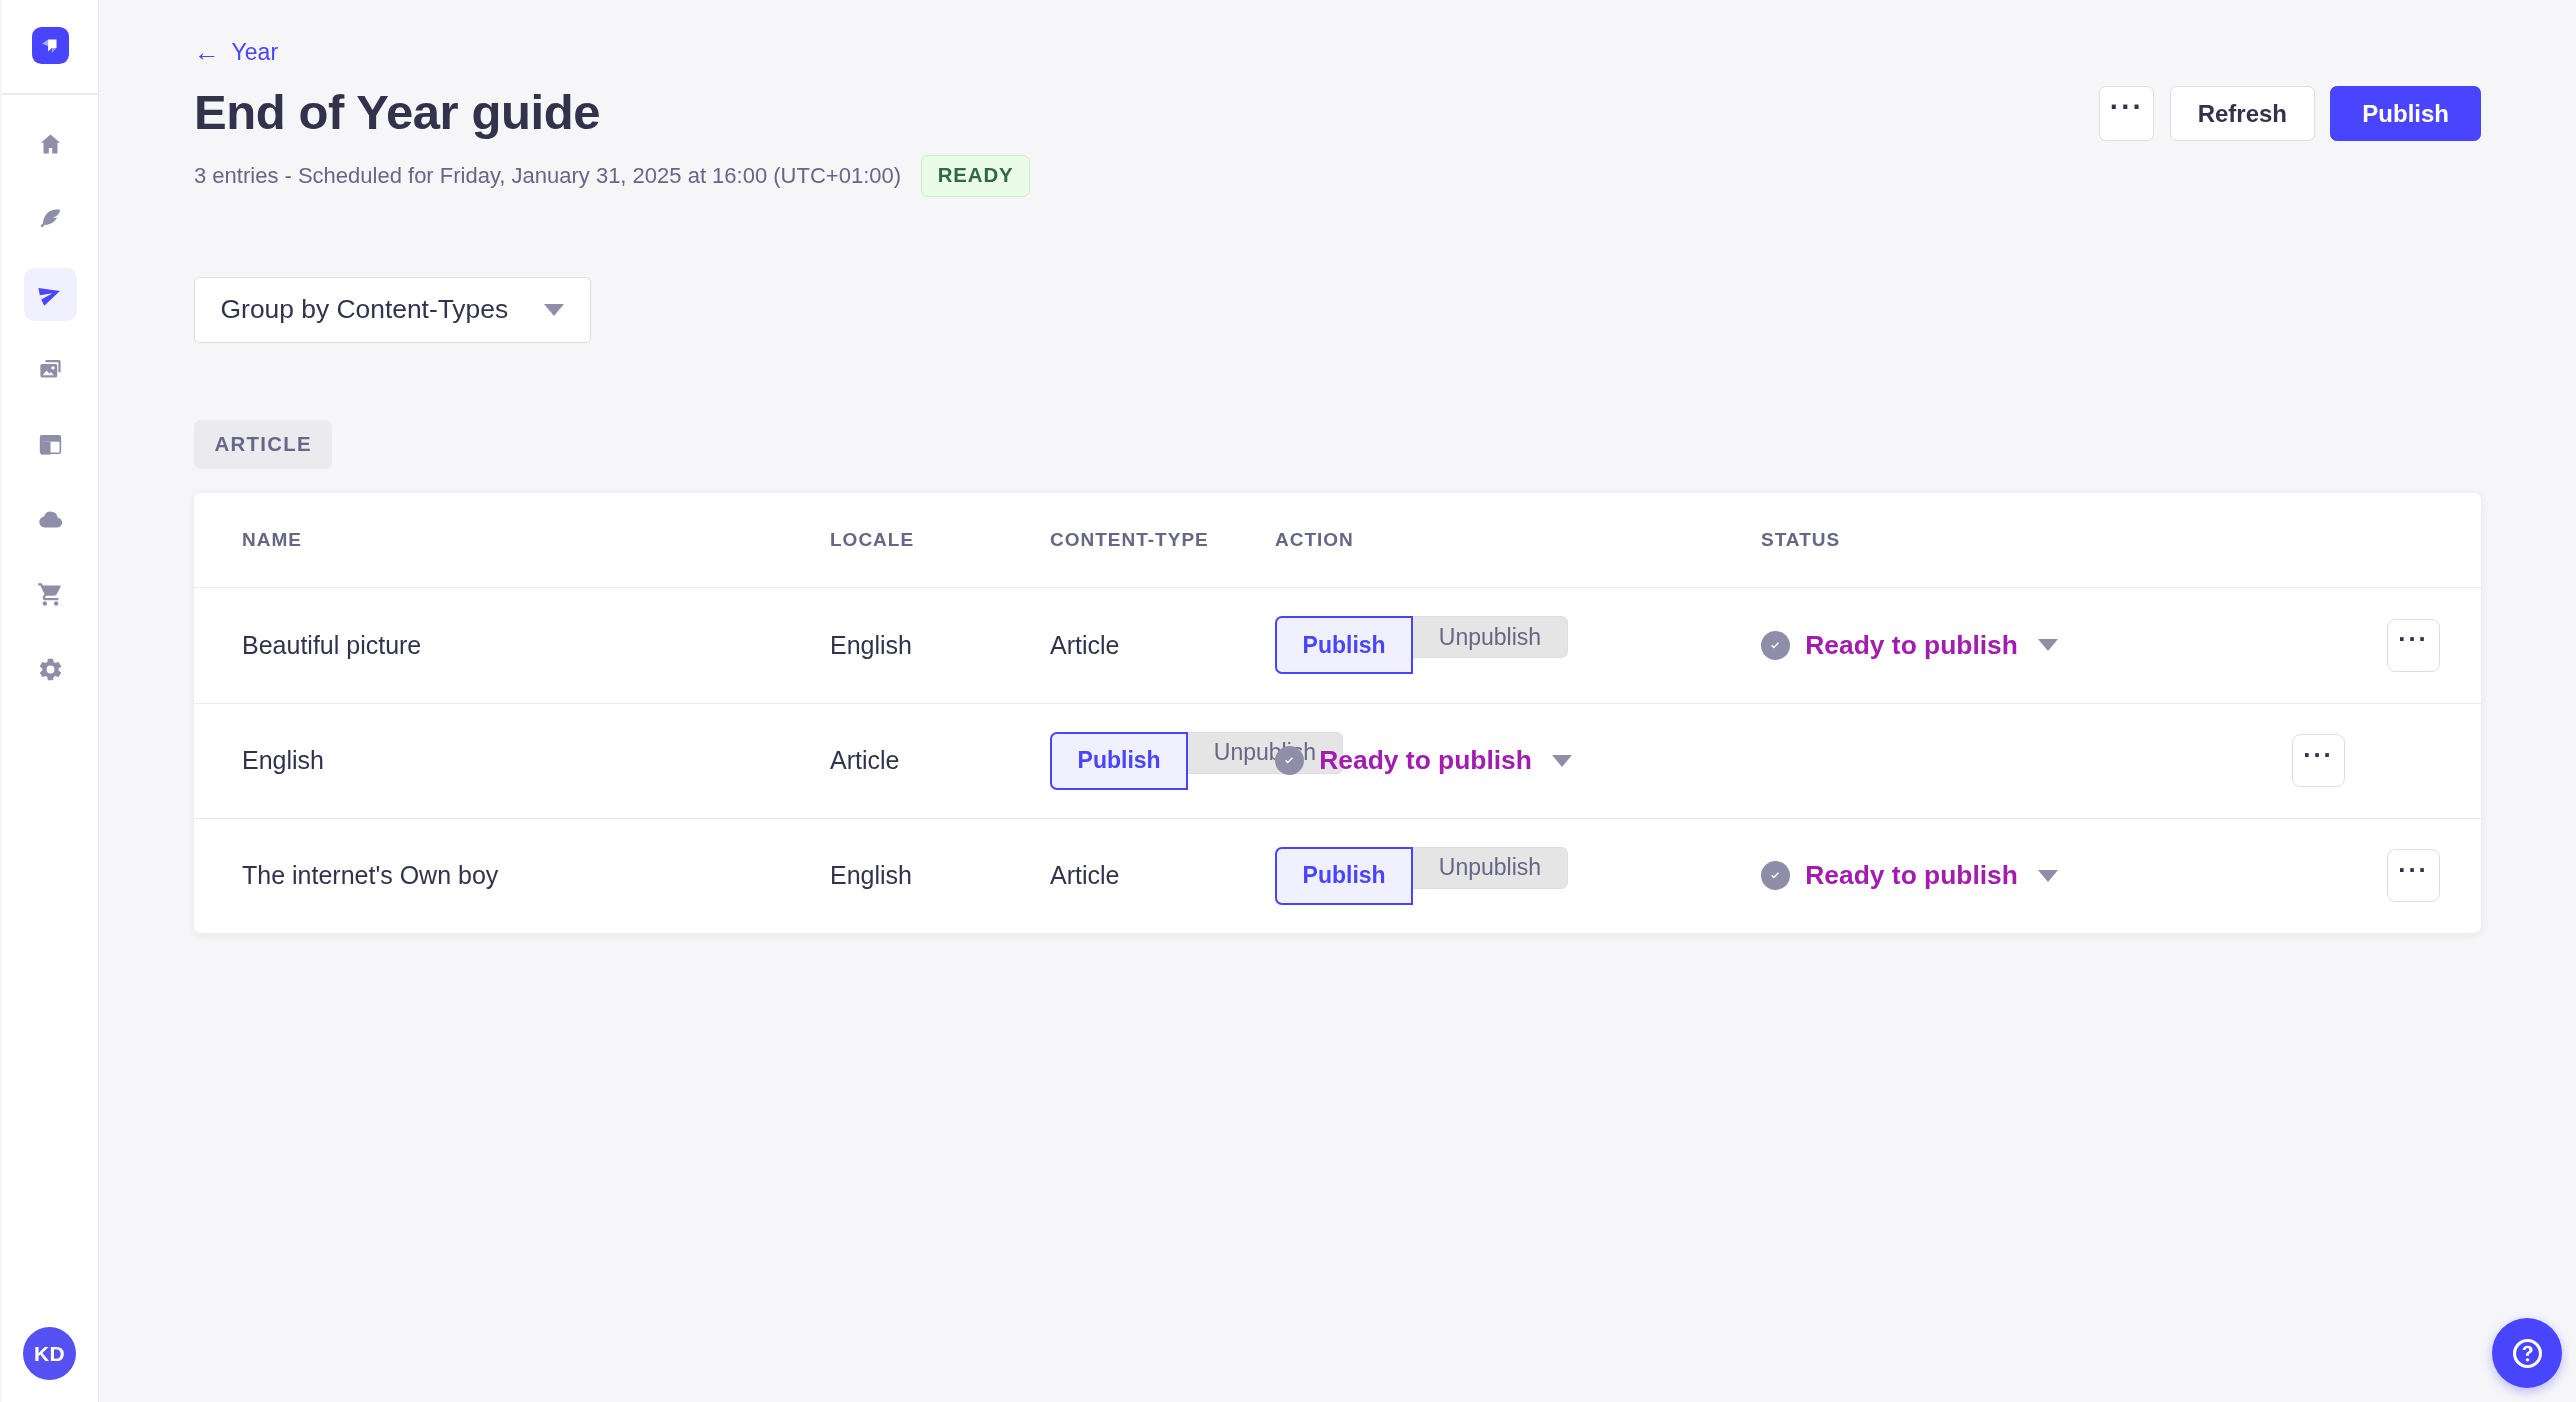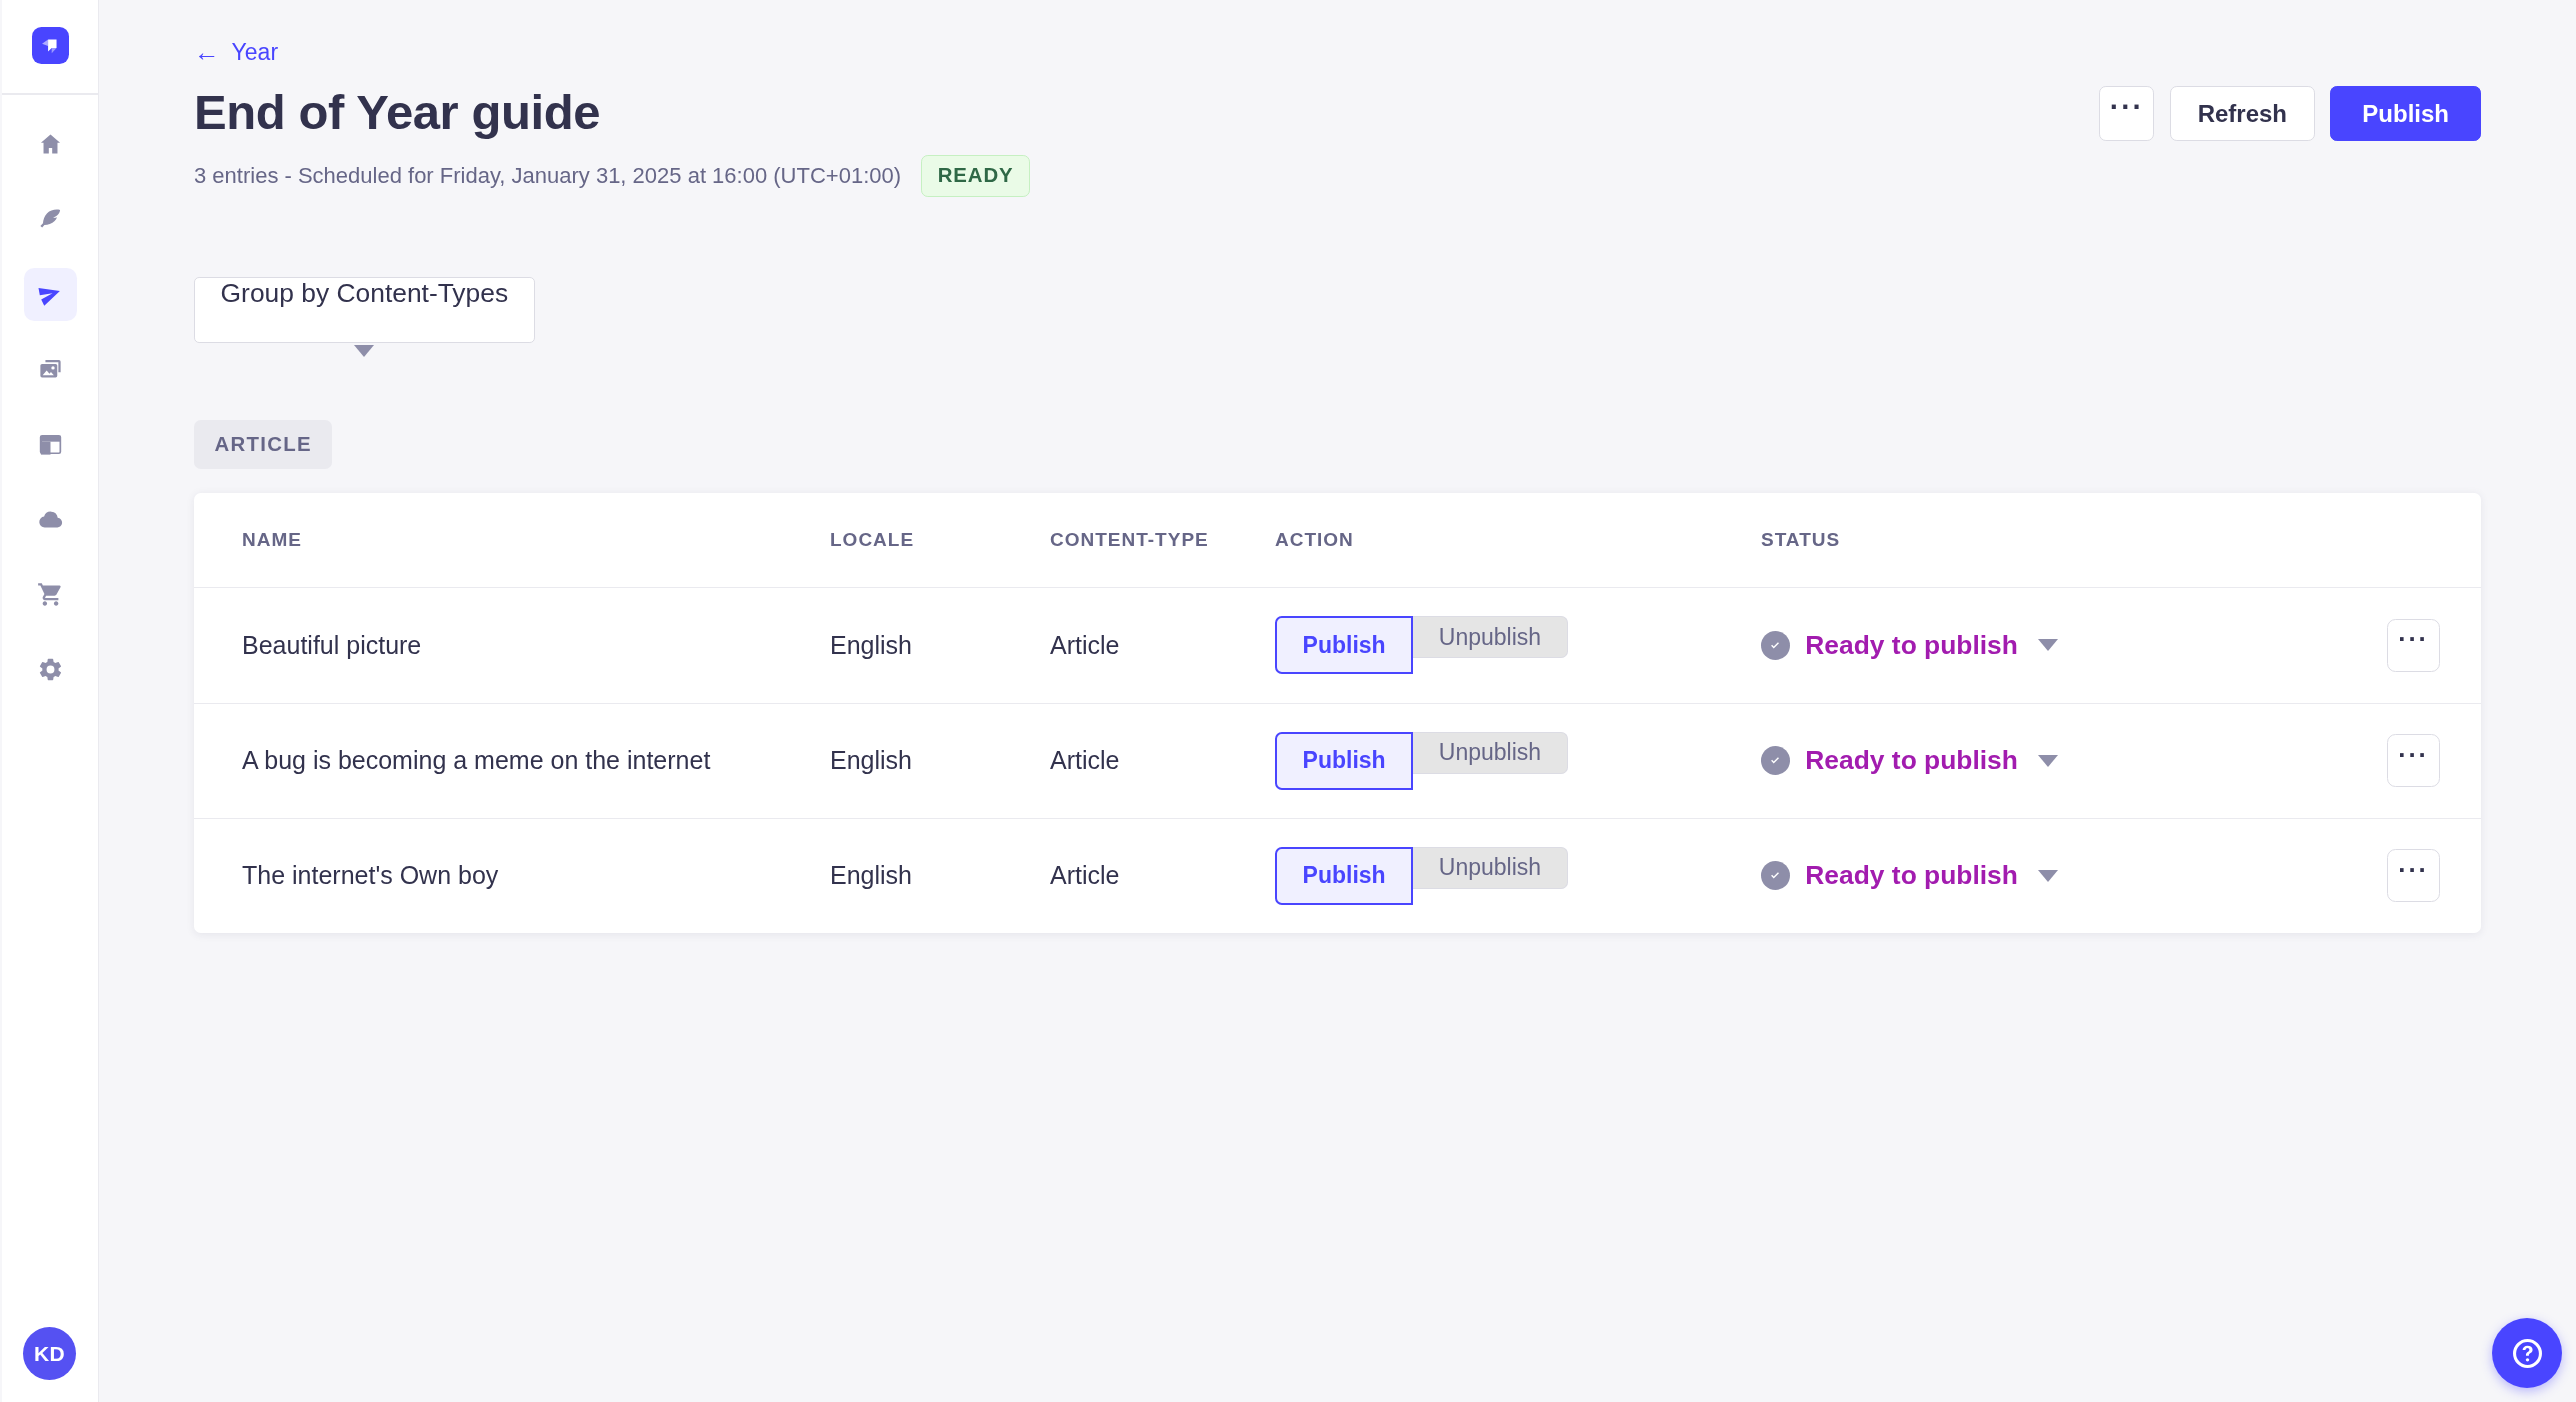--- a/index.html
+++ b/index.html
@@ -100,21 +100,20 @@
   }
 
   
   .toolbar { margin-top: 80px; }
   .group-by {
     display: inline-flex; align-items: center; gap: 36px;
     height: 66px; padding: 0 25.6px;
     background: #ffffff; border: 1.7px solid #dcdce4; border-radius: 5.1px;
     font-size: 26.4px; color: #32324d; cursor: pointer;
     font-family: "Liberation Sans", sans-serif;
-    flex-direction: column;
   }
   .caret-down {
     width: 0; height: 0;
     border-left: 10.2px solid transparent;
     border-right: 10.2px solid transparent;
     border-top: 12px solid #8e8ea9;
   }
 
   
   .group-label-row { margin-top: 77px; }
@@ -336,21 +335,20 @@
         </span>
         <span class="status-text">Ready to publish</span>
         <span class="caret-down"></span>
       </button>
       <button class="row-more">
         <span>···</span>
       </button>
     </div>
 
     <div class="t-row t-data">
-      <span class="td">A bug is becoming a meme on the internet</span>
       <span class="td">English</span>
       <span class="td">Article</span>
       <span class="segmented">
         <button class="seg-publish">Publish</button>
         <button class="seg-unpublish">Unpublish</button>
       </span>
       <button class="status-trigger">
         <span class="check-circle">
           <svg viewBox="0 0 24 24">
               <path d="M9.5 16.2 5.8 12.5l1.4-1.4 2.3 2.3 6-6 1.4 1.4z"></path>

